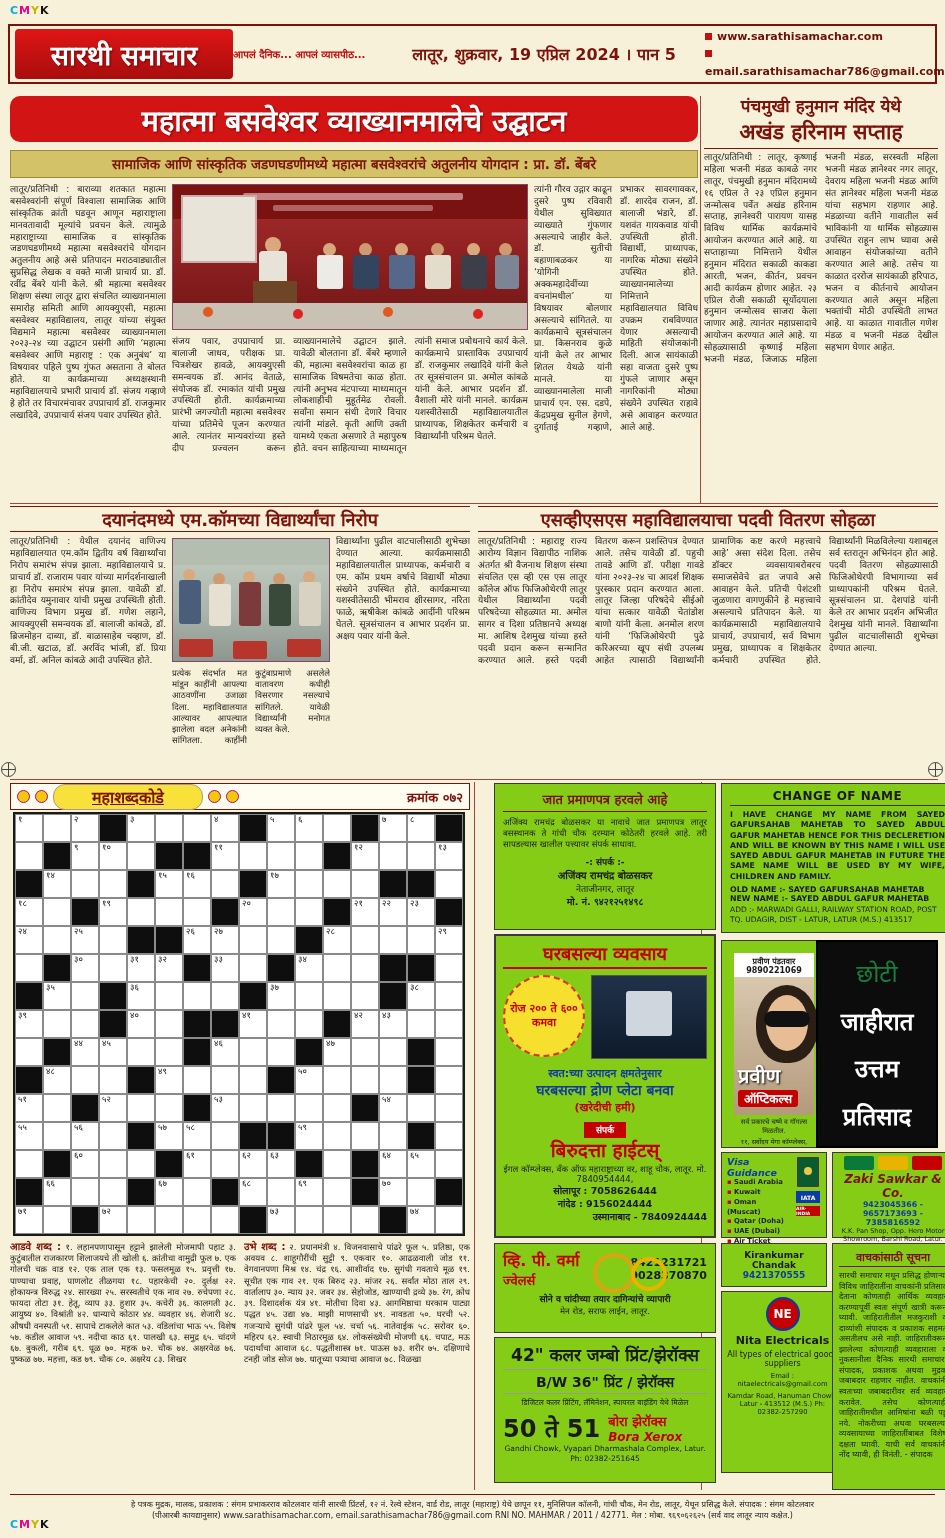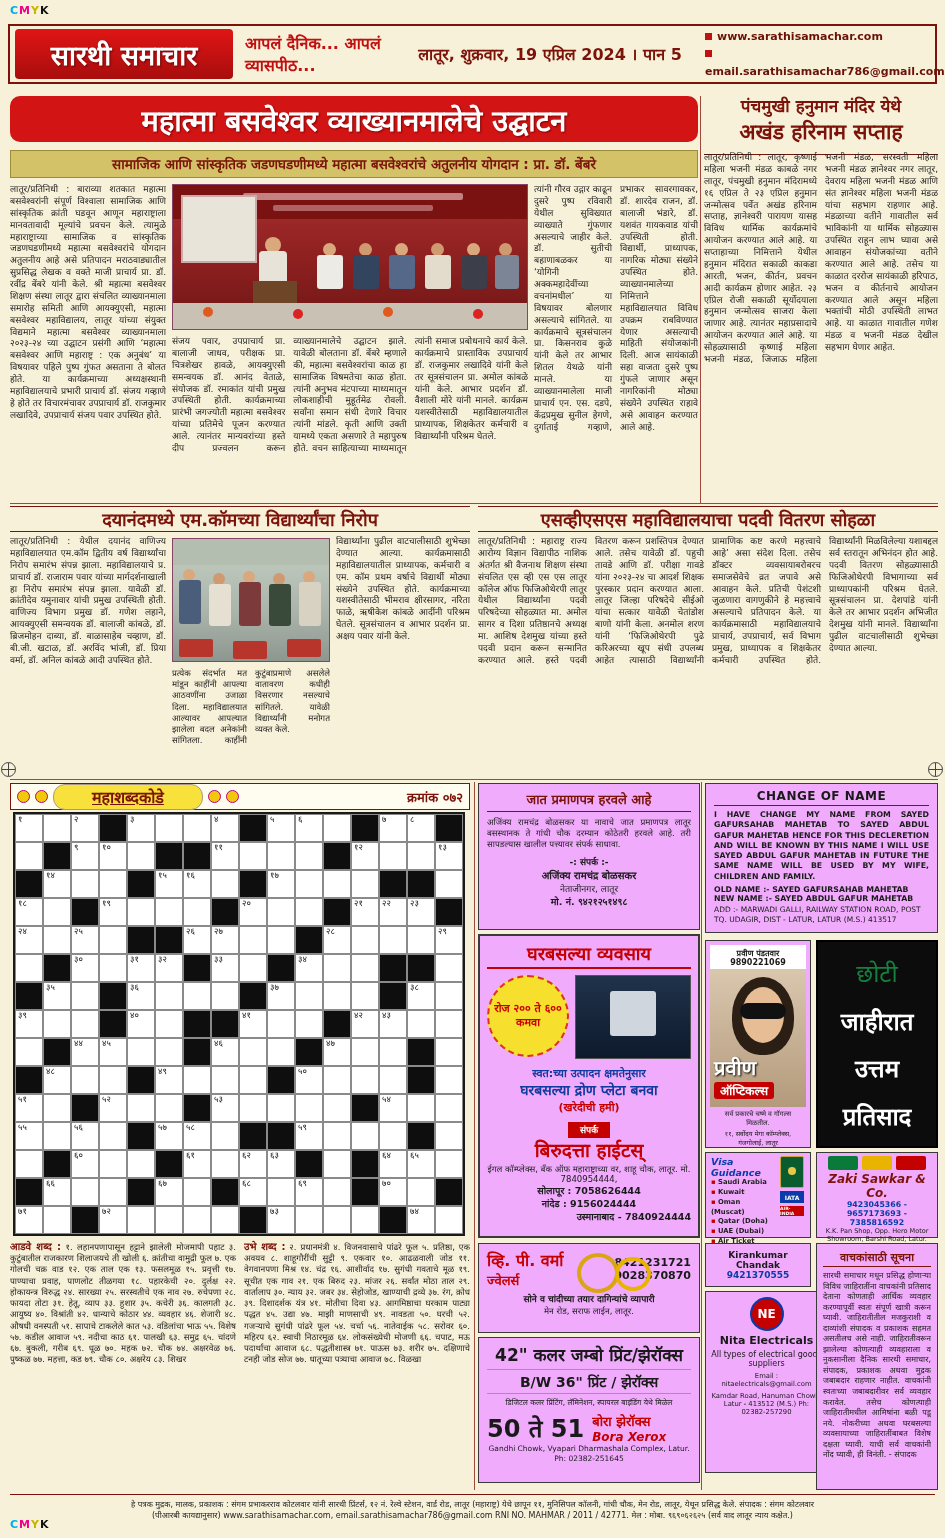--- a/index.html
+++ b/index.html
@@ -17,21 +17,21 @@
   .masthead{border:2.5px solid #7c130a;background:#f8f1d9;display:flex;align-items:center;}
   .mast-red{background:linear-gradient(180deg,#e01515,#a80d0d);color:#fff;font-weight:bold;font-size:27px;border-radius:4px;display:flex;flex-direction:column;align-items:center;justify-content:center;text-shadow:1px 1px 2px #600;}
   .regmark{width:15px;height:15px;border:1.5px solid #444;border-radius:50%;
     background:linear-gradient(#444,#444) center/100% 1px no-repeat,linear-gradient(#444,#444) center/1px 100% no-repeat;}
   .cmyk{font-weight:bold;font-size:11px;letter-spacing:1px;}
   .cmyk .c{color:#00aeef}.cmyk .m{color:#ec008c}.cmyk .y{color:#c9b400}.cmyk .k{color:#111}
   .xgrid{display:grid;grid-template-columns:repeat(16,28px);grid-auto-rows:28px;border:2.5px solid #1a1a1a;background:#fff;}
   .xcell{border:0.5px solid #8a8a8a;background:#fff;position:relative;}
   .xcell.black{background:#0e0e0e;}
   .xnum{position:absolute;top:0px;left:2px;font-size:8.5px;color:#111;line-height:1;}
-  .adbox{border:1.5px solid #3a3a3a;background:#f0abfc;}
+  .adbox{border:1.5px solid #3a3a3a;background:#84cc16;margin-left:16px;}
   .center{text-align:center;}
   .tiny{font-size:7.5px;line-height:1.3;}
   .photo{overflow:hidden;border:1px solid #846;}
   .pfig{position:absolute;}
   .clue-label{color:#7c130a;font-weight:bold;font-size:10px;}
   .burst{width:78px;height:78px;border-radius:50%;background:#f7df2e;border:2px dashed #d32;display:flex;align-items:center;justify-content:center;text-align:center;color:#c00;font-weight:bold;font-size:11px;line-height:1.25;}
 </style>
 </head>
 <body>
 
@@ -39,36 +39,36 @@
 
   <div class="abs cmyk" style="left:10px;top:4px;"><span class="c">C</span><span class="m">M</span><span class="y">Y</span><span class="k">K</span></div>
   <div class="abs regmark" style="left:1px;top:762px;"></div>
   <div class="abs regmark" style="left:928px;top:762px;"></div>
   <div class="abs cmyk" style="left:10px;top:1518px;"><span class="c">C</span><span class="m">M</span><span class="y">Y</span><span class="k">K</span></div>
 
   <div class="abs masthead" style="left:8px;top:24px;width:929px;height:60px;">
     <div class="mast-red" style="width:218px;height:50px;margin-left:5px;">
       <span>सारथी समाचार</span>
     </div>
-    <div style="width:150px;color:#c01010;font-size:16px;font-weight:bold;padding-left:12px;">आपलं दैनिक... आपलं व्यासपीठ...</div>
+    <div style="width:150px;color:#c01010;font-size:10px;font-weight:bold;padding-left:0;">आपलं दैनिक... आपलं व्यासपीठ...</div>
     <div style="flex:1;text-align:center;color:#7c130a;font-weight:bold;font-size:16px;">
       <span>लातूर, शुक्रवार, 19 एप्रिल 2024</span>
       <span>। पान 5</span>
     </div>
     <div style="width:230px;font-size:11px;color:#6b1208;font-weight:bold;line-height:1.6;">
       <div><span style="display:inline-block;width:7px;height:7px;background:#c01010;margin-right:5px;"></span><span>www.sarathisamachar.com</span></div>
       <div><span style="display:inline-block;width:7px;height:7px;background:#c01010;margin-right:5px;"></span><span>email.sarathisamachar786@gmail.com</span></div>
     </div>
   </div>
 
   <div class="abs headline-band" style="left:10px;top:96px;width:688px;height:46px;">महात्मा बसवेश्वर व्याख्यानमालेचे उद्घाटन</div>
 
   <div class="abs" style="left:704px;top:94px;width:234px;text-align:center;">
     <div class="maroon" style="font-size:17px;font-weight:bold;">पंचमुखी हनुमान मंदिर येथे</div>
-    <div class="maroon" style="font-size:21px;font-weight:bold;border-bottom:1.5px solid #7c130a;padding-bottom:9px;">अखंड हरिनाम सप्ताह</div>
+    <div class="maroon" style="font-size:21px;font-weight:bold;border-bottom:1.5px solid #7c130a;padding-bottom:3px;">अखंड हरिनाम सप्ताह</div>
   </div>
 
   <div class="abs subhead-band" style="left:10px;top:150px;width:688px;height:28px;">सामाजिक आणि सांस्कृतिक जडणघडणीमध्ये महात्मा बसवेश्वरांचे अतुलनीय योगदान : प्रा. डॉ. बेंबरे</div>
 
   <div class="abs jtext" style="left:10px;top:184px;width:156px;height:320px;">लातूर/प्रतिनिधी : बाराव्या शतकात महात्मा बसवेश्वरांनी संपूर्ण विश्वाला सामाजिक आणि सांस्कृतिक क्रांती घडवून आणून महाराष्ट्राला मानवतावादी मूल्यांचे प्रवचन केले. त्यामुळे महाराष्ट्राच्या सामाजिक व सांस्कृतिक जडणघडणीमध्ये महात्मा बसवेश्वरांचे योगदान अतुलनीय आहे असे प्रतिपादन मराठवाड्यातील सुप्रसिद्ध लेखक व वक्ते माजी प्राचार्य प्रा. डॉ. रवींद्र बेंबरे यांनी केले. श्री महात्मा बसवेश्वर शिक्षण संस्था लातूर द्वारा संचलित व्याख्यानमाला समारोह समिती आणि आयक्युएसी, महात्मा बसवेश्वर महाविद्यालय, लातूर यांच्या संयुक्त विद्यमाने महात्मा बसवेश्वर व्याख्यानमाला २०२३-२४ च्या उद्घाटन प्रसंगी आणि ‘महात्मा बसवेश्वर आणि महाराष्ट्र : एक अनुबंध’ या विषयावर पहिले पुष्प गुंफत असताना ते बोलत होते. या कार्यक्रमाच्या अध्यक्षस्थानी महाविद्यालयाचे प्रभारी प्राचार्य डॉ. संजय गव्हाणे हे होते तर विचारमंचावर उपप्राचार्य डॉ. राजकुमार लखादिवे, उपप्राचार्य संजय पवार उपस्थित होते.</div>
 
   <div class="abs photo" style="left:172px;top:184px;width:356px;height:146px;background:linear-gradient(180deg,#a82e2e 0%,#8c1f1f 55%,#6e1616 100%);">
     <div class="pfig" style="left:0;top:0;width:356px;height:34px;background:#7a1212;"></div>
     <div class="pfig" style="left:70px;top:8px;width:220px;height:7px;background:rgba(255,220,220,.55);border-radius:2px;"></div>
     <div class="pfig" style="left:100px;top:20px;width:160px;height:6px;background:rgba(255,220,220,.4);border-radius:2px;"></div>
@@ -570,21 +570,21 @@
   </div>
 
   <div class="abs adbox" style="left:705px;top:783px;width:233px;height:150px;padding:5px 8px;">
     <div class="center" style="font-weight:bold;font-size:12px;letter-spacing:.5px;border-bottom:1px solid #333;padding-bottom:2px;">CHANGE OF NAME</div>
     <div class="jtext" style="font-size:7.8px;margin-top:4px;font-weight:bold;">I HAVE CHANGE MY NAME FROM SAYED GAFURSAHAB MAHETAB TO SAYED ABDUL GAFUR MAHETAB HENCE FOR THIS DECLERETION AND WILL BE KNOWN BY THIS NAME I WILL USE SAYED ABDUL GAFUR MAHETAB IN FUTURE THE SAME NAME WILL BE USED BY MY WIFE, CHILDREN AND FAMILY.</div>
     <div style="font-size:7.8px;font-weight:bold;margin-top:3px;">OLD NAME :- SAYED GAFURSAHAB MAHETAB</div>
     <div style="font-size:7.8px;font-weight:bold;">NEW NAME :- SAYED ABDUL GAFUR MAHETAB</div>
     <div class="tiny" style="margin-top:2px;">ADD :- MARWADI GALLI, RAILWAY STATION ROAD, POST TQ. UDAGIR, DIST - LATUR, LATUR (M.S.) 413517</div>
   </div>
 
-  <div class="abs adbox" style="left:705px;top:940px;width:106px;height:208px;padding:4px;overflow:hidden;">
+  <div class="abs adbox" style="left:705px;top:940px;width:106px;height:208px;padding:12px;overflow:hidden;">
     <div class="center" style="font-size:8px;font-weight:bold;padding:2px 0;background:#fff;">
       <span>प्रवीण पंडतवार</span><br><span>9890221069</span>
     </div>
     <div style="position:relative;height:138px;background:linear-gradient(180deg,#d9c7ae,#b49a7c);">
       <div style="position:absolute;left:22px;top:8px;width:62px;height:78px;border-radius:50% 50% 45% 45%;background:#2b1e14;"></div>
       <div style="position:absolute;left:32px;top:18px;width:42px;height:56px;border-radius:50%;background:#e6bd94;"></div>
       <div style="position:absolute;left:30px;top:34px;width:46px;height:16px;background:#111;border-radius:8px;"></div>
       <div style="position:absolute;left:4px;bottom:26px;color:#fff;font-weight:bold;font-size:20px;text-shadow:1px 1px 2px #000;">प्रवीण</div>
       <div style="position:absolute;left:4px;bottom:8px;color:#fff;font-weight:bold;font-size:12px;background:#c40000;padding:0 6px;border-radius:3px;">ऑप्टिकल्स</div>
     </div>

